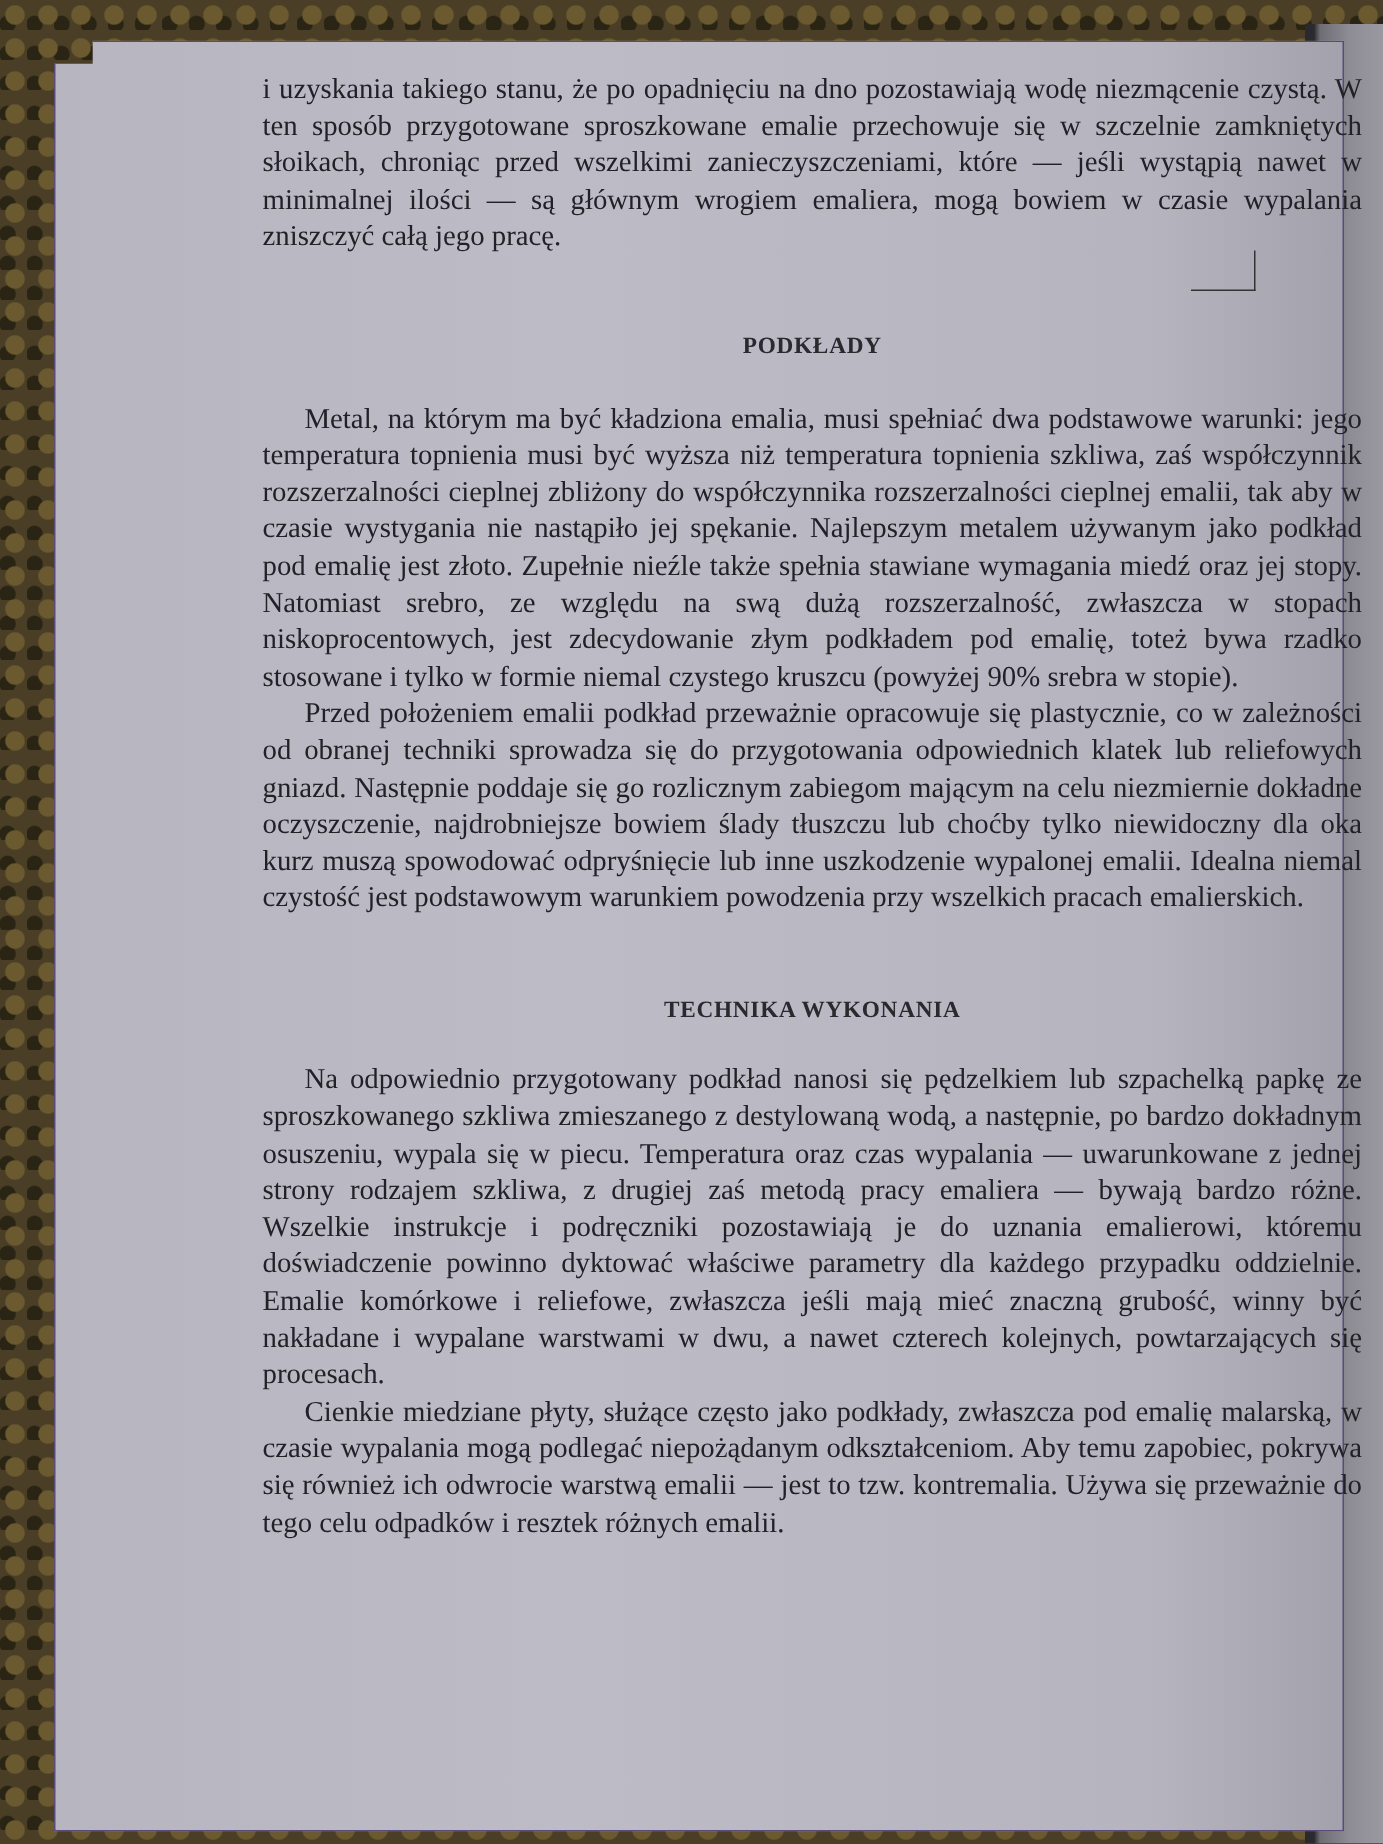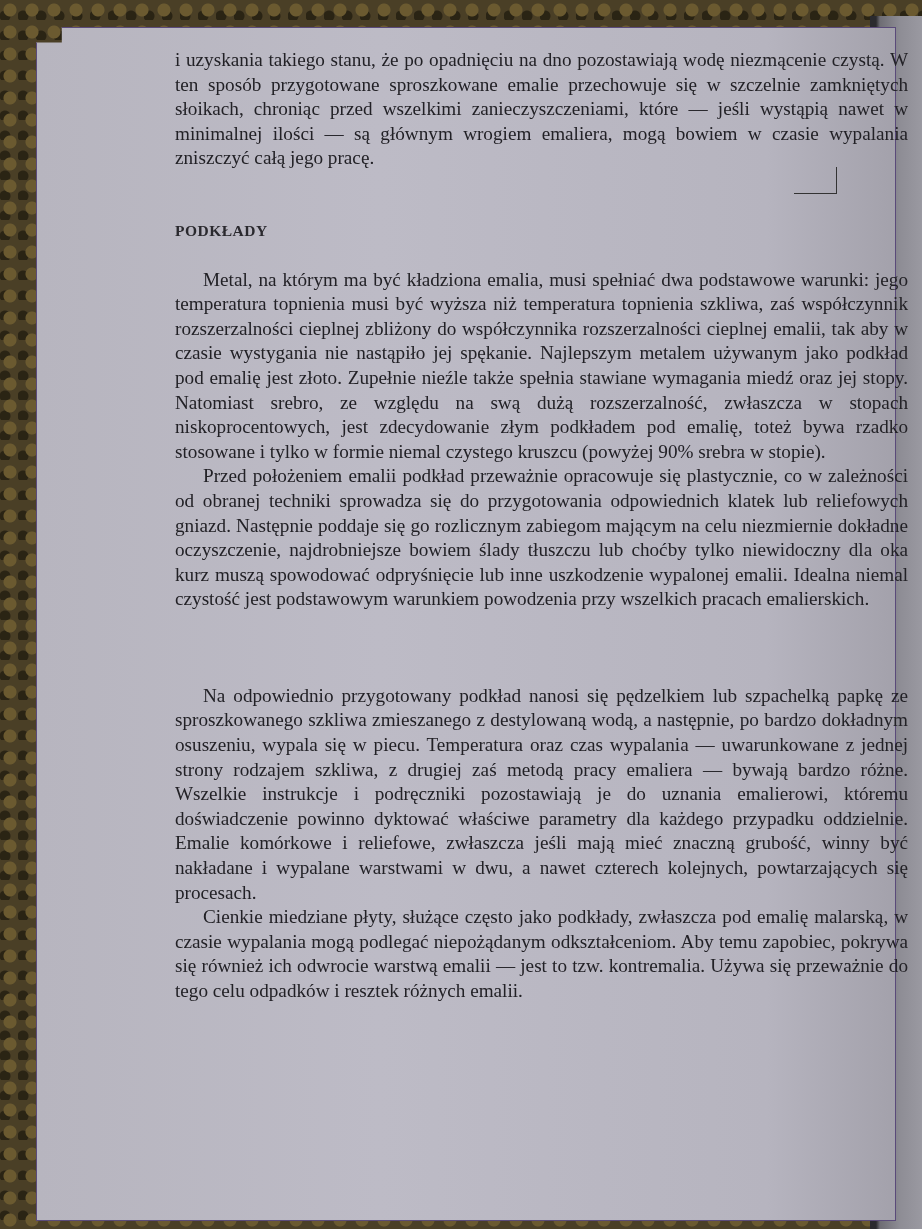--- a/index.html
+++ b/index.html
@@ -47,21 +47,21 @@
       margin-left: 36px;
     }
     .text-block p {
       margin: 0;
       text-indent: 28px;
     }
     .text-block p.noindent {
       text-indent: 0;
     }
     .section-title {
-      text-align: left;
+      text-align: center;
       font-size: 15.5px;
       letter-spacing: 0.5px;
       font-weight: bold;
       margin: 0;
       color: #2a292e;
     }
     .mark {
       position: absolute;
       left: 794px;
       top: 167px;
@@ -82,16 +82,17 @@
 <div class="text-block">
   <p class="noindent">i uzyskania takiego stanu, że po opadnięciu na dno pozostawiają wodę niezmącenie czystą. W ten sposób przygotowane sproszkowane emalie przechowuje się w szczelnie zamkniętych słoikach, chroniąc przed wszelkimi zanieczyszczeniami, które — jeśli wystąpią nawet w minimalnej ilości — są głównym wrogiem emaliera, mogą bowiem w czasie wypalania zniszczyć całą jego pracę.</p>
 
   <div class="spacer" style="height:48px"></div>
   <h2 class="section-title">PODKŁADY</h2>
   <div class="spacer" style="height:24px"></div>
   <p>Metal, na którym ma być kładziona emalia, musi spełniać dwa podstawowe warunki: jego temperatura topnienia musi być wyższa niż temperatura topnienia szkliwa, zaś współczynnik rozszerzalności cieplnej zbliżony do współczynnika rozszerzalności cieplnej emalii, tak aby w czasie wystygania nie nastąpiło jej spękanie. Najlepszym metalem używanym jako podkład pod emalię jest złoto. Zupełnie nieźle także spełnia stawiane wymagania miedź oraz jej stopy. Natomiast srebro, ze względu na swą dużą rozszerzalność, zwłaszcza w stopach niskoprocentowych, jest zdecydowanie złym podkładem pod emalię, toteż bywa rzadko stosowane i tylko w formie niemal czystego kruszcu (powyżej 90% srebra w stopie).</p>
   <p>Przed położeniem emalii podkład przeważnie opracowuje się plastycznie, co w zależności od obranej techniki sprowadza się do przygotowania odpowiednich klatek lub reliefowych gniazd. Następnie poddaje się go rozlicznym zabiegom mającym na celu niezmiernie dokładne oczyszczenie, najdrobniejsze bowiem ślady tłuszczu lub choćby tylko niewidoczny dla oka kurz muszą spowodować odpryśnięcie lub inne uszkodzenie wypalonej emalii. Idealna niemal czystość jest podstawowym warunkiem powodzenia przy wszelkich pracach emalierskich.</p>
 
   <div class="spacer" style="height:50px"></div>
+  <h2 class="section-title">TECHNIKA WYKONANIA</h2>
   <div class="spacer" style="height:22px"></div>
   <p>Na odpowiednio przygotowany podkład nanosi się pędzelkiem lub szpachelką papkę ze sproszkowanego szkliwa zmieszanego z destylowaną wodą, a następnie, po bardzo dokładnym osuszeniu, wypala się w piecu. Temperatura oraz czas wypalania — uwarunkowane z jednej strony rodzajem szkliwa, z drugiej zaś metodą pracy emaliera — bywają bardzo różne. Wszelkie instrukcje i podręczniki pozostawiają je do uznania emalierowi, któremu doświadczenie powinno dyktować właściwe parametry dla każdego przypadku oddzielnie. Emalie komórkowe i reliefowe, zwłaszcza jeśli mają mieć znaczną grubość, winny być nakładane i wypalane warstwami w dwu, a nawet czterech kolejnych, powtarzających się procesach.</p>
   <p>Cienkie miedziane płyty, służące często jako podkłady, zwłaszcza pod emalię malarską, w czasie wypalania mogą podlegać niepożądanym odkształceniom. Aby temu zapobiec, pokrywa się również ich odwrocie warstwą emalii — jest to tzw. kontremalia. Używa się przeważnie do tego celu odpadków i resztek różnych emalii.</p>
 </div>
 
 </body></html>

